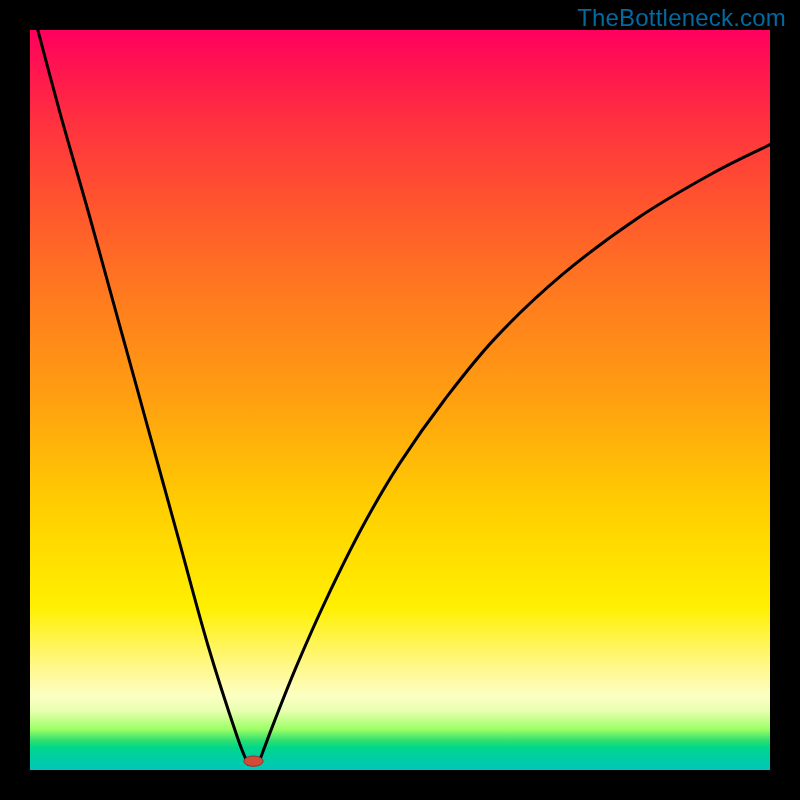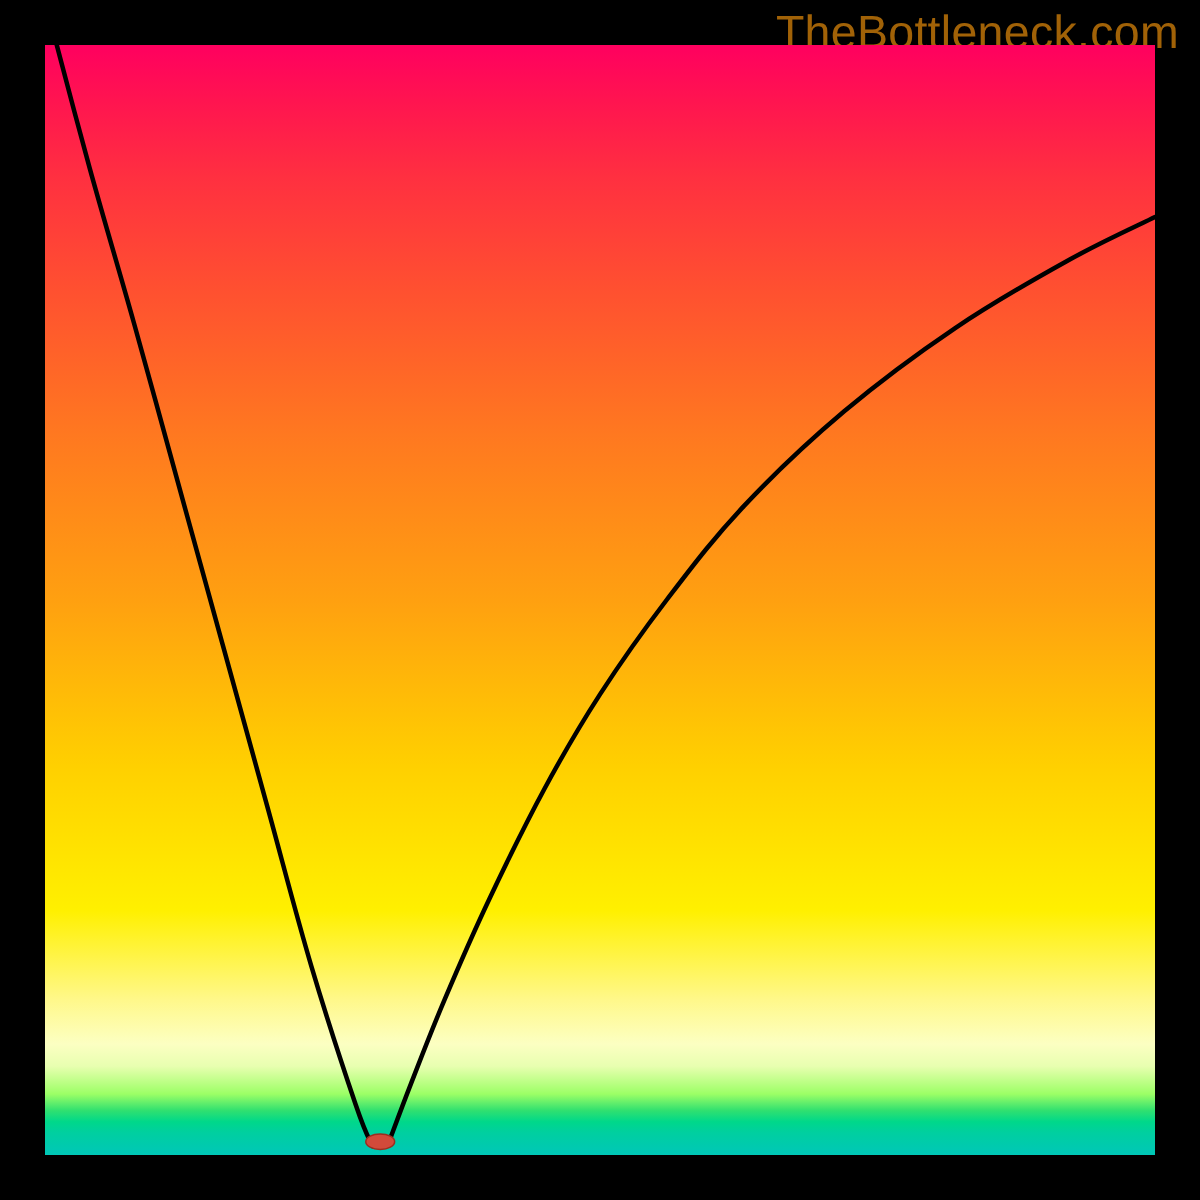--- a/index.html
+++ b/index.html
@@ -52,22 +52,22 @@
   .curve-svg {
     position: absolute;
     inset: 0;
     width: 100%;
     height: 100%;
   }
   .watermark {
     position: absolute;
     top: 4px;
     right: 14px;
-    color: #a16207;
-    font-size: 31px;
+    color: #0369a1;
+    font-size: 24px;
     letter-spacing: 0.2px;
     user-select: none;
     font-weight: 500;
   }
 </style>
 </head>
 <body>
 
 <div class="frame">
   <div class="watermark">TheBottleneck.com</div>

